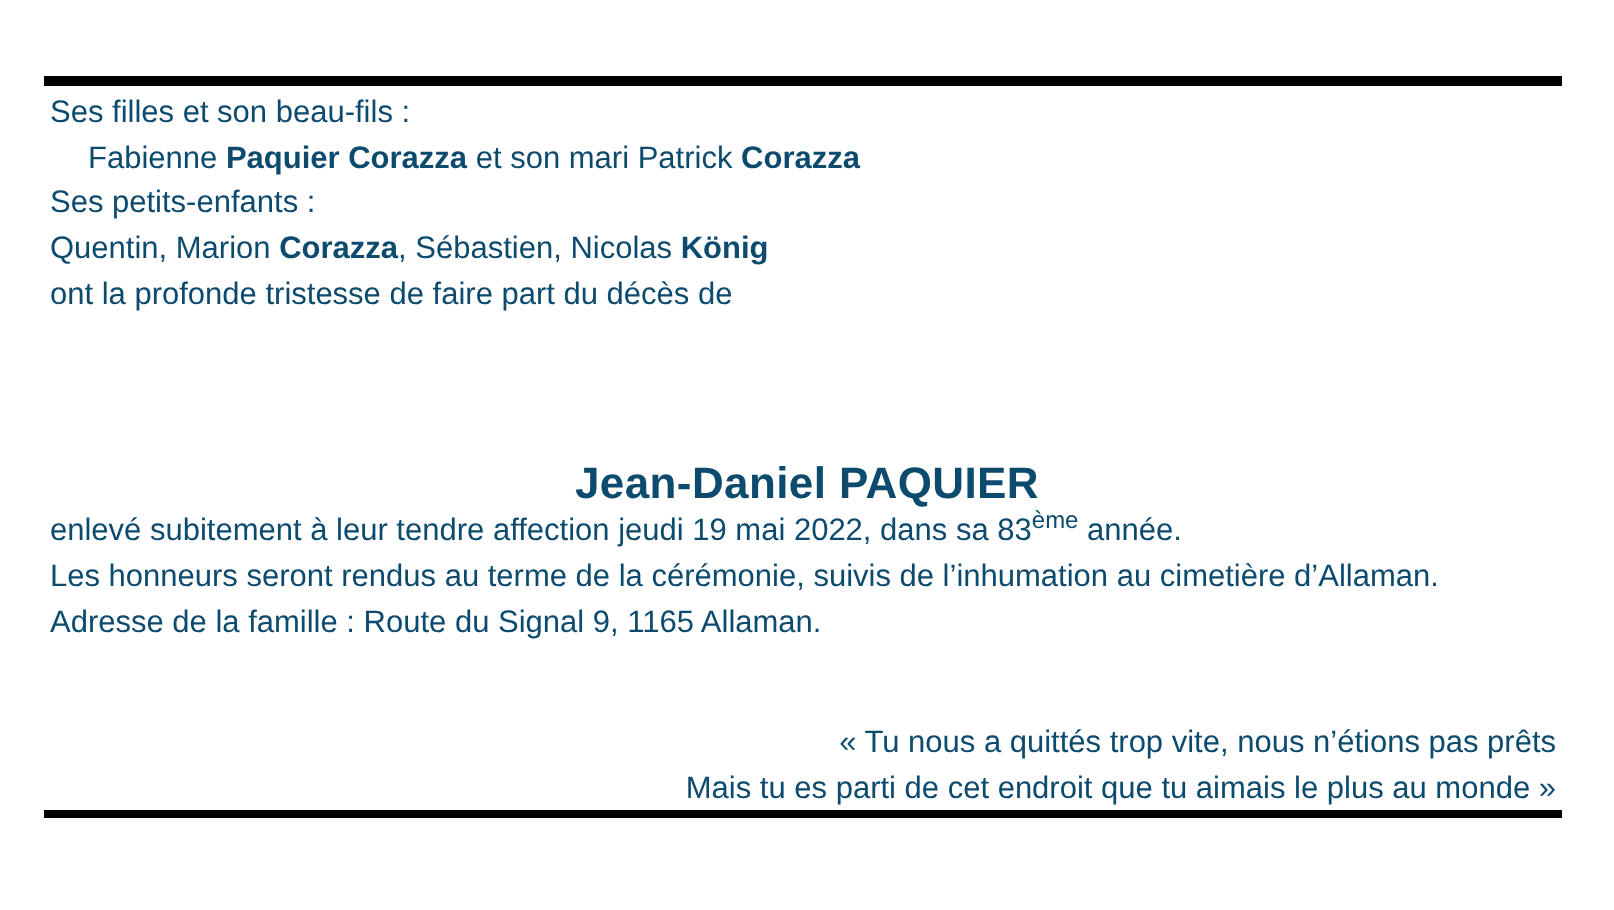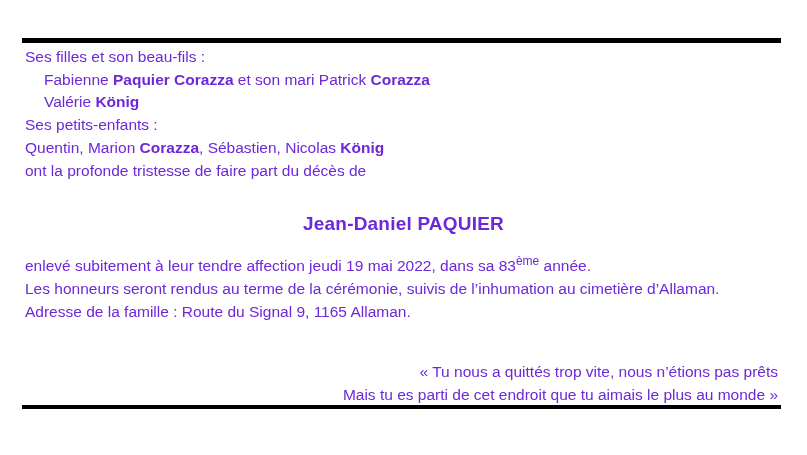--- a/index.html
+++ b/index.html
@@ -2,21 +2,21 @@
 <html lang="fr"><head>
 <meta charset="utf-8">
 <style>
   html, body { margin: 0; padding: 0; background: #ffffff; }
   .page {
     position: relative;
     width: 807px;
     height: 455px;
     background: #ffffff;
     font-family: "Liberation Sans", sans-serif;
-    color: #6d28d9;
+    color: #0c4a6e;
     overflow: hidden;
   }
   .rule {
     position: absolute;
     left: 22px;
     width: 759px;
     background: #000000;
   }
   .rule.top { top: 38px; height: 5px; }
   .rule.bottom { top: 405px; height: 4px; }
@@ -30,26 +30,26 @@
   }
   .intro .line.indent { padding-left: 19px; }
   .b { font-weight: 700; }
   .sup {
     font-size: 12px;
     vertical-align: super;
     line-height: 0;
   }
   .name {
     position: absolute;
-    top: 213px;
+    top: 229px;
     left: 0;
     width: 100%;
     margin: 0;
     text-align: center;
-    font-size: 19px;
+    font-size: 22px;
     font-weight: 700;
     letter-spacing: 0.2px;
   }
   .details {
     position: absolute;
     top: 254px;
     left: 25px;
     right: 20px;
     font-size: 15.5px;
     line-height: 23px;
@@ -67,21 +67,20 @@
 </style>
 </head>
 <body>
 
 <div class="page">
   <div class="rule top"></div>
 
   <div class="intro">
       <div class="line"><span>Ses filles et son beau-fils :</span></div>
       <div class="line indent"><span>Fabienne </span><span class="b">Paquier Corazza</span><span> et son mari Patrick </span><span class="b">Corazza</span></div>
-      <div class="line indent"><span>Valérie </span><span class="b">König</span></div>
       <div class="line"><span>Ses petits-enfants :</span></div>
       <div class="line"><span>Quentin, Marion </span><span class="b">Corazza</span><span>, Sébastien, Nicolas </span><span class="b">König</span></div>
       <div class="line"><span>ont la profonde tristesse de faire part du décès de</span></div>
     </div>
 
   <h1 class="name">Jean-Daniel PAQUIER</h1>
 
   <div class="details">
       <div class="line"><span>enlevé subitement à leur tendre affection jeudi 19 mai 2022, dans sa 83</span><span class="sup">ème</span><span> année.</span></div>
       <div class="line"><span>Les honneurs seront rendus au terme de la cérémonie, suivis de l’inhumation au cimetière d’Allaman.</span></div>

